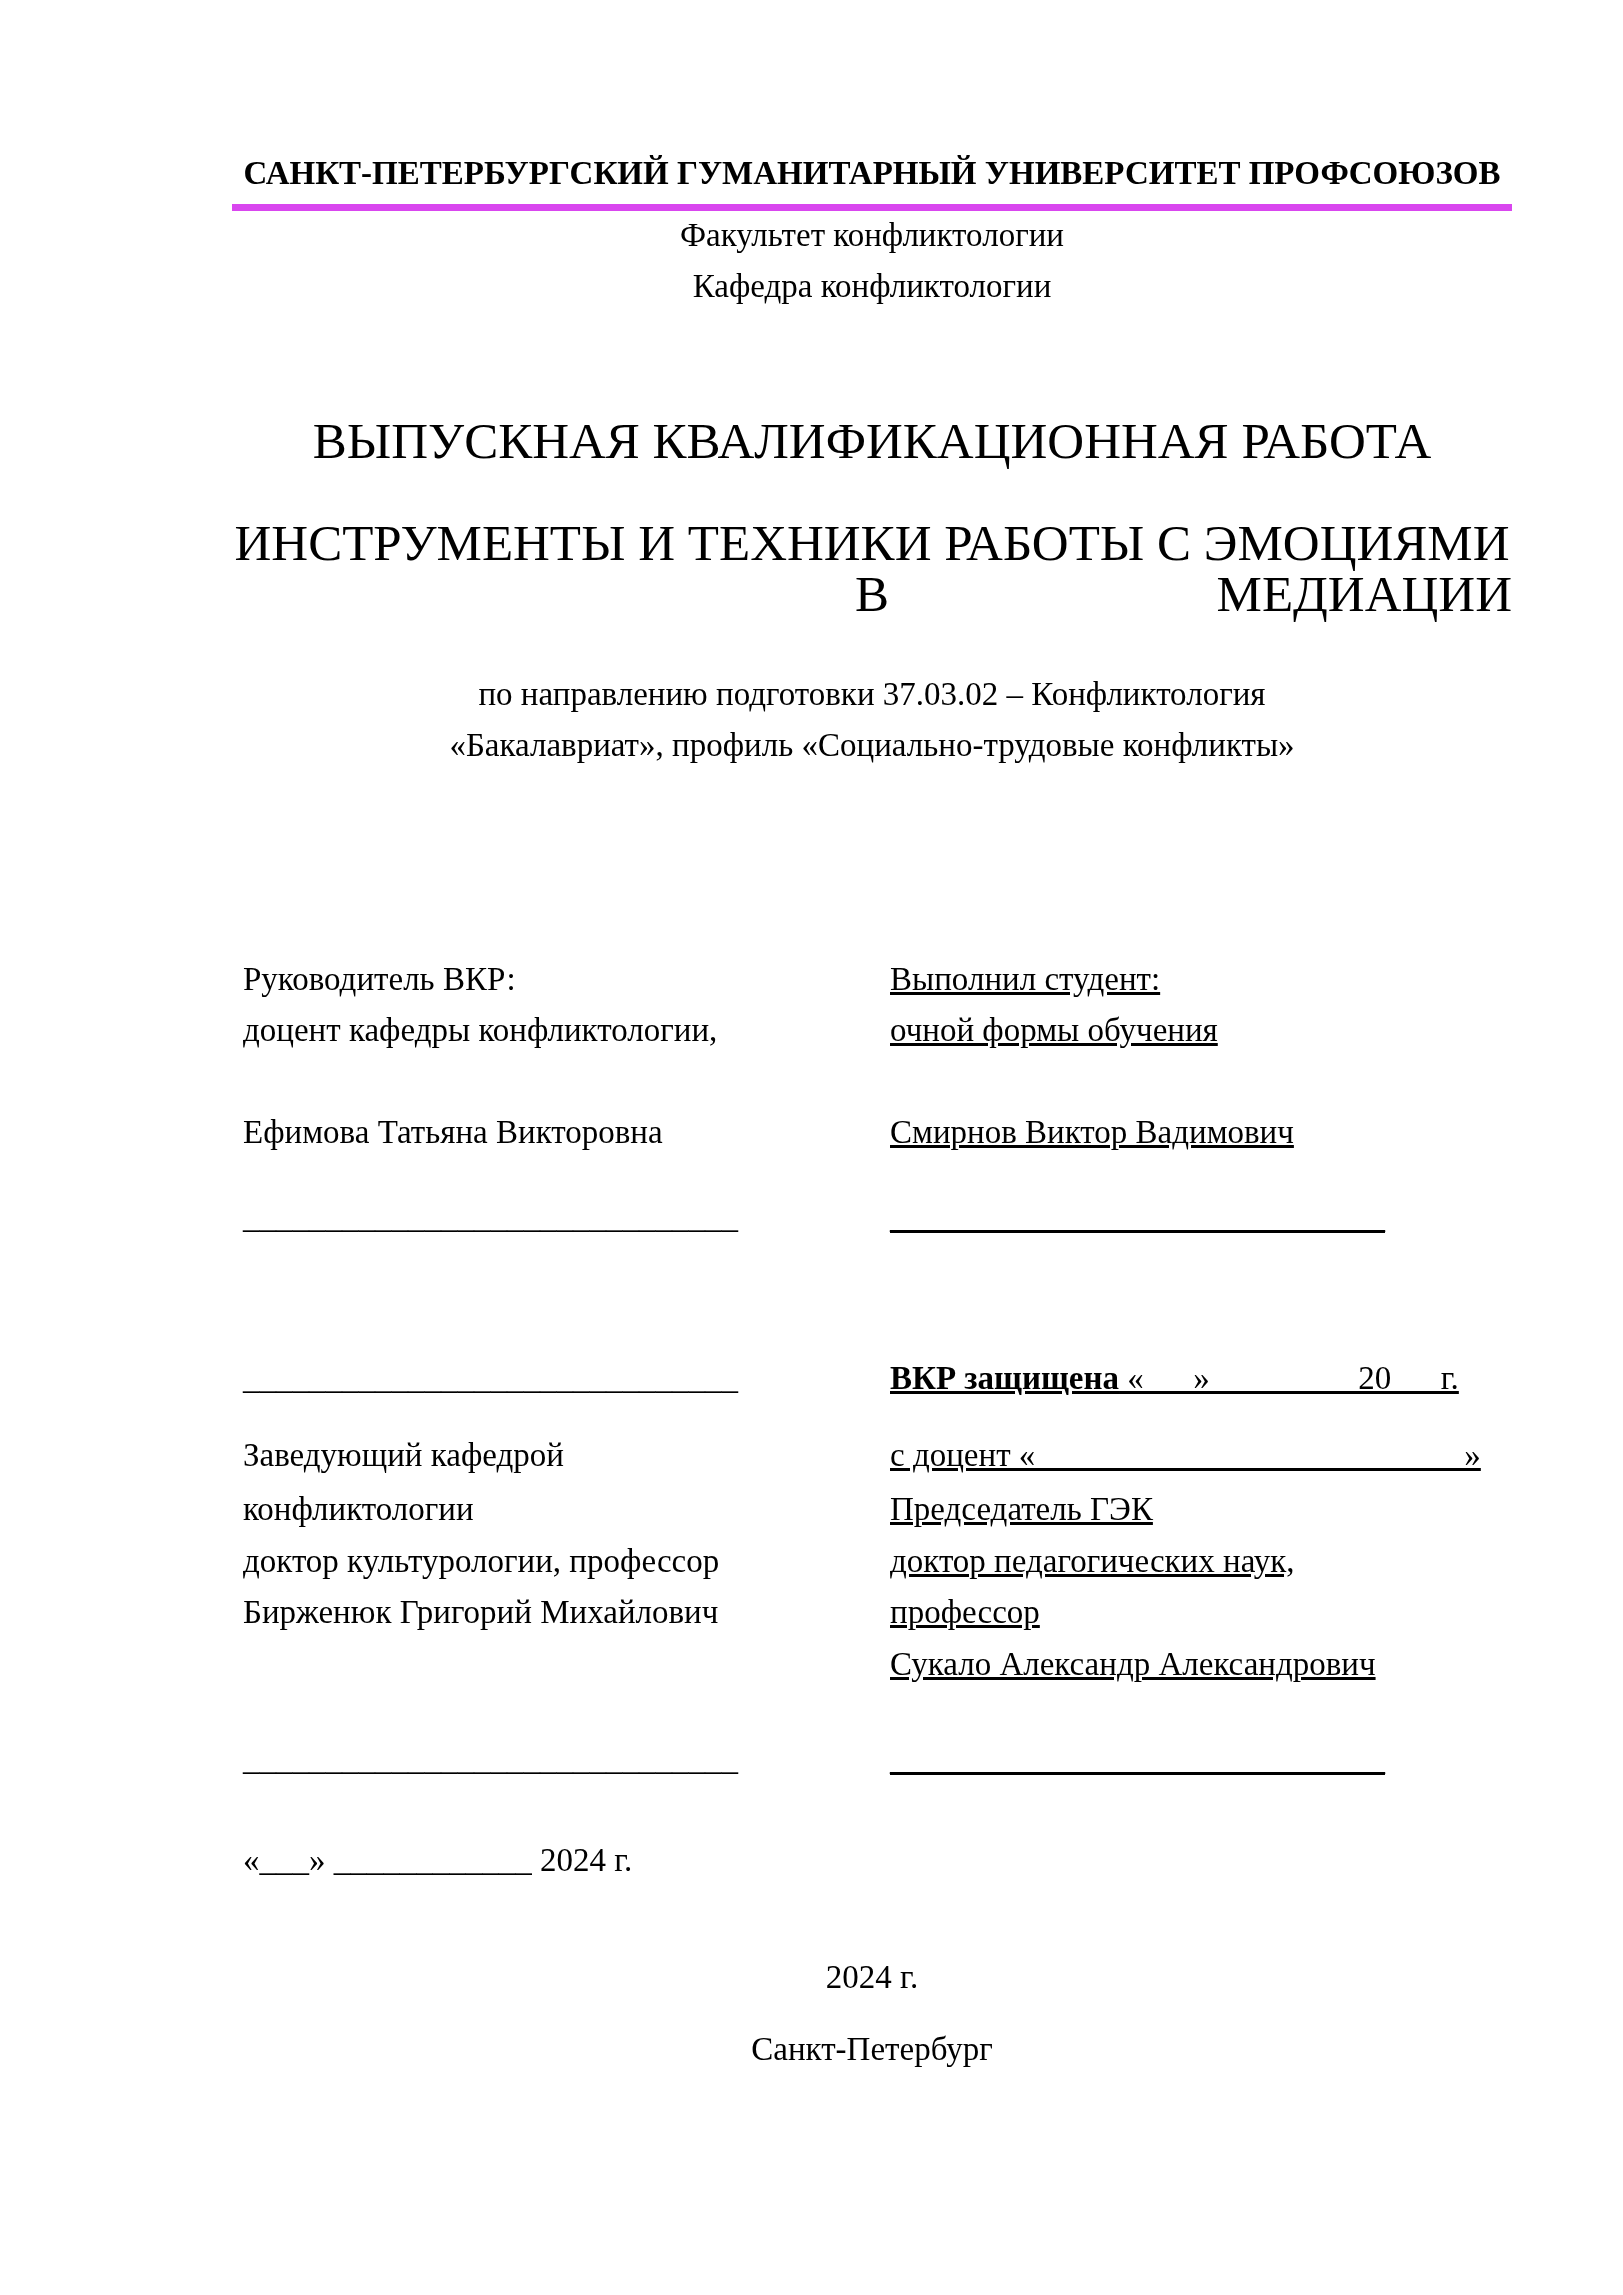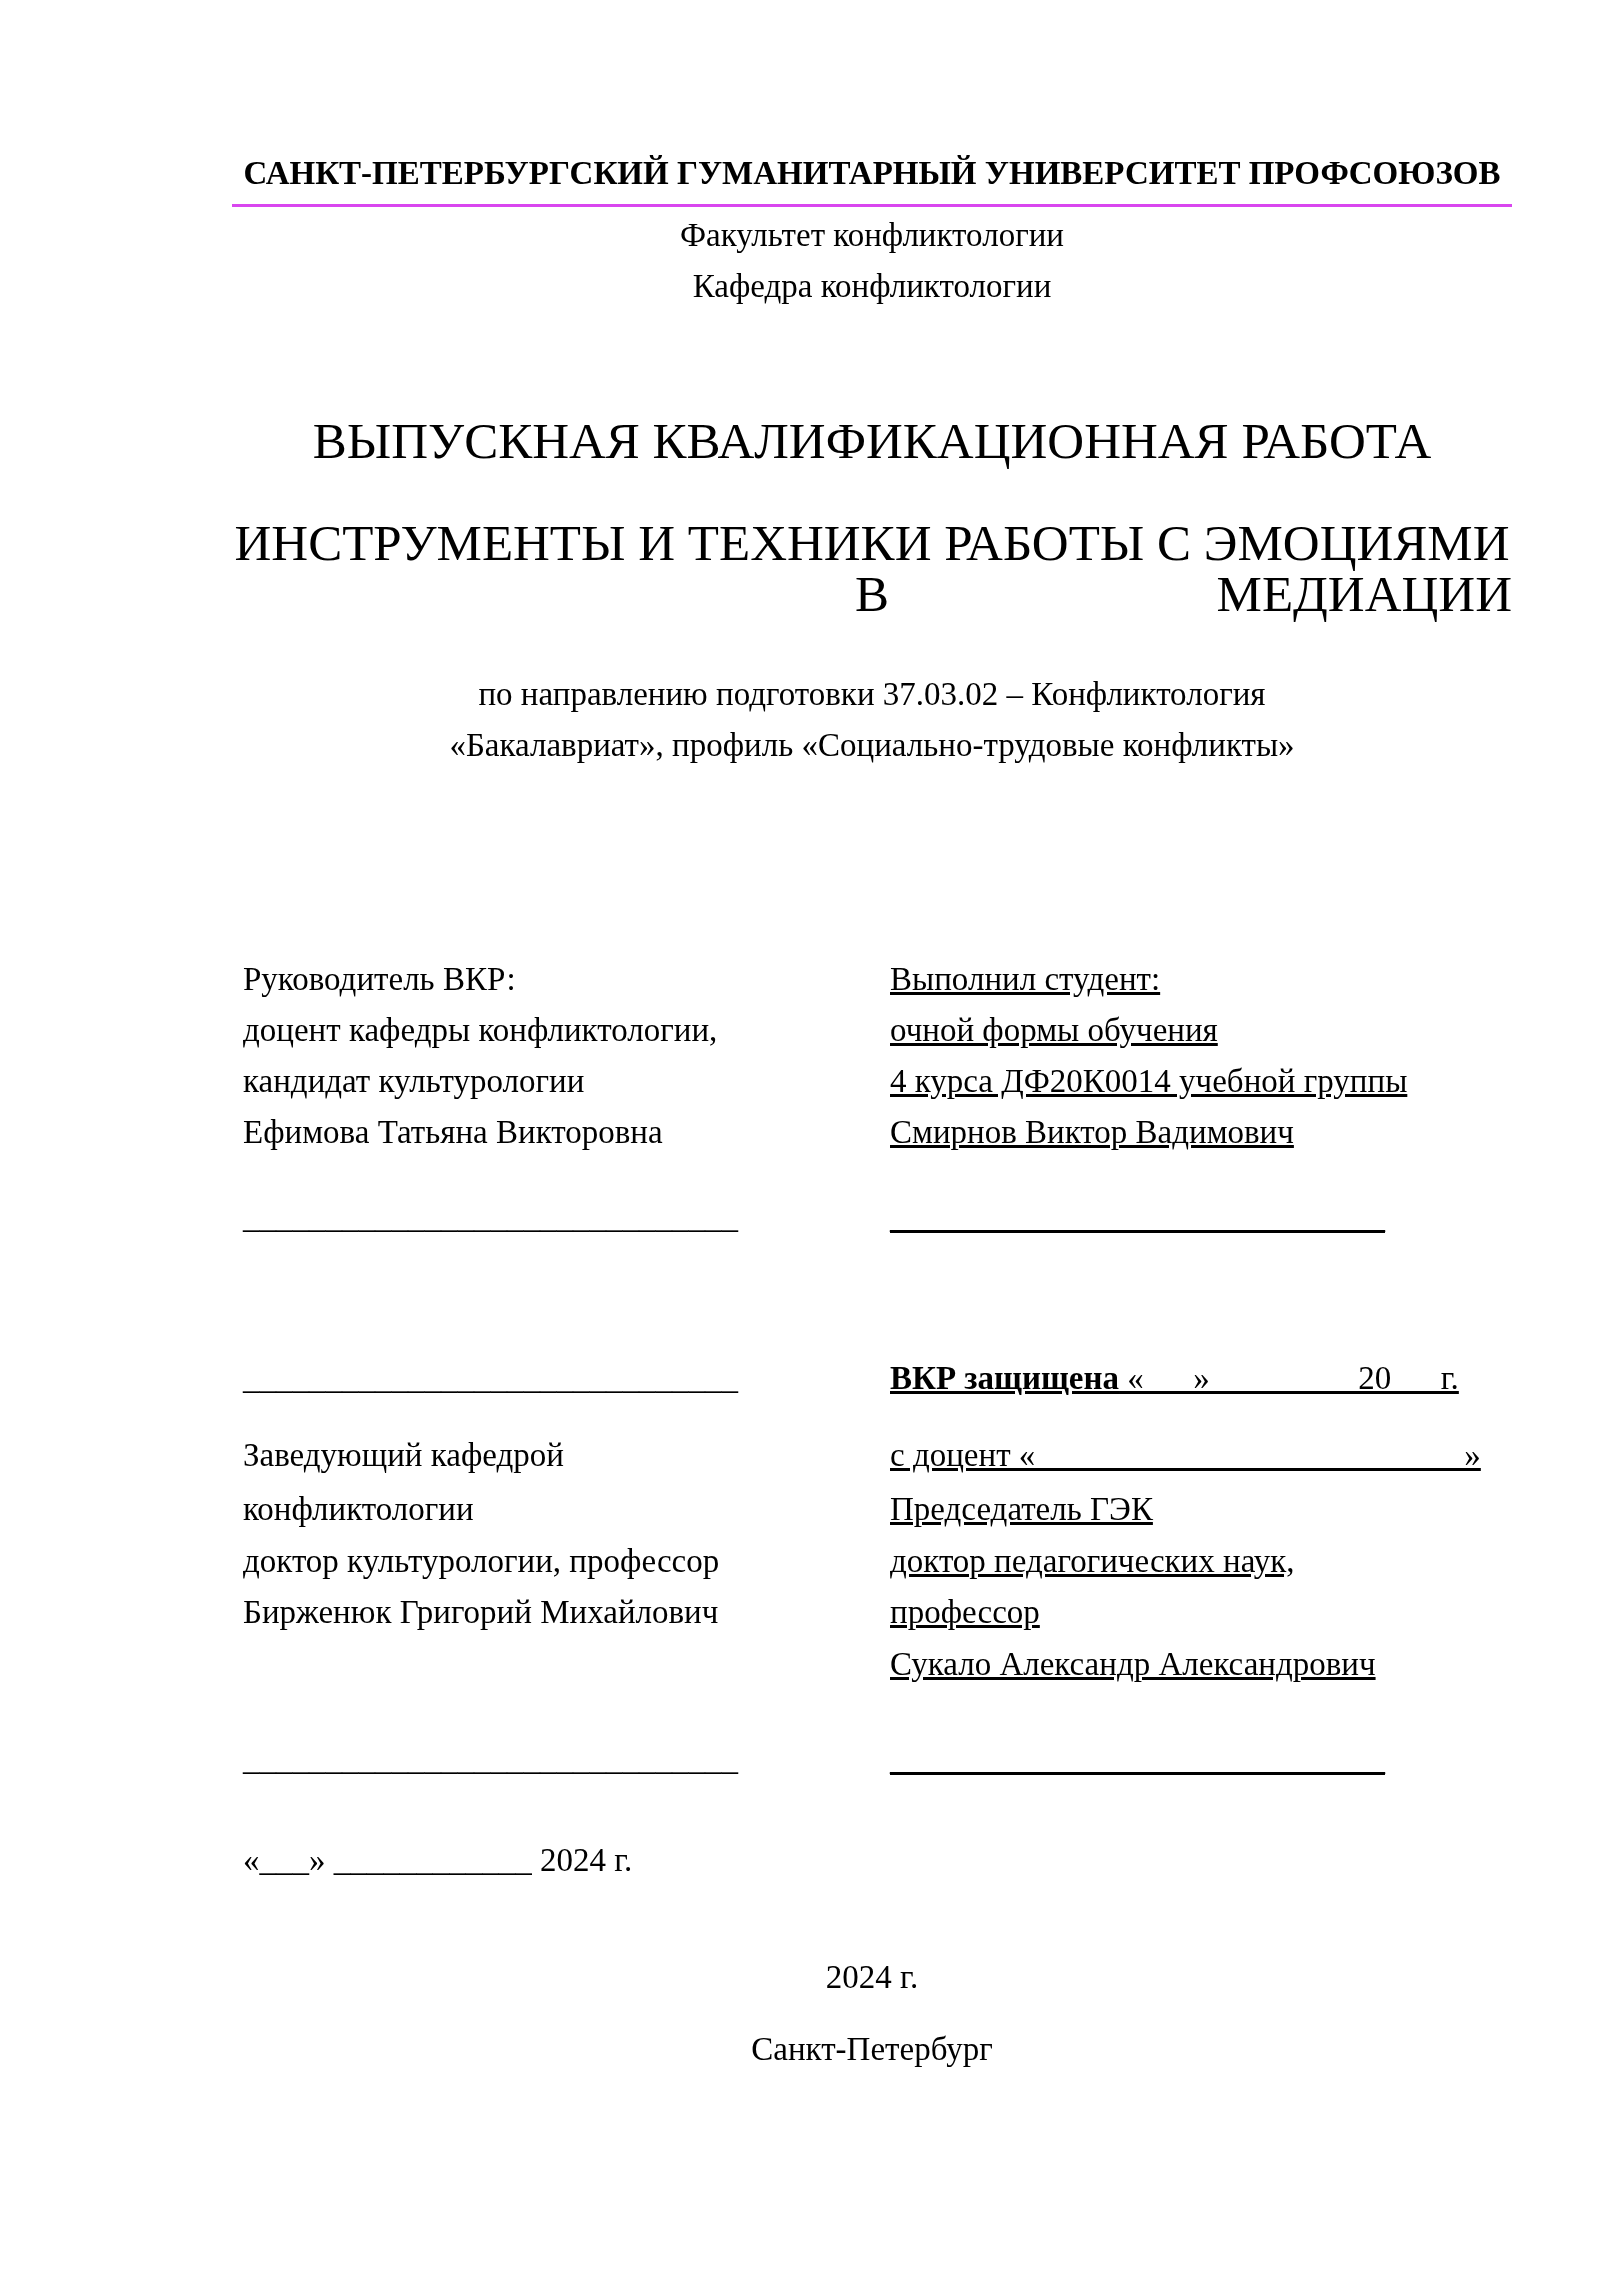--- a/index.html
+++ b/index.html
@@ -19,21 +19,21 @@
   .band{left:232px;width:1280px;}
   .center{text-align:center;}
   .right{text-align:center;}
   .bold{font-weight:bold;}
   .title{font-size:51px;font-weight:normal;}
   .univ{
     font-weight:bold;
     text-align:center;
     line-height:44px;
     padding-bottom:9.4px;
-    border-bottom:3px solid #d946ef;
+    border-bottom:7px solid #d946ef;
   }
   
   .row{position:absolute;left:243px;width:1264px;height:51px;white-space:nowrap;}
   .rcell{position:absolute;left:647px;top:0;white-space:nowrap;text-decoration:underline;}
   .lcell{position:absolute;left:0;top:0;white-space:nowrap;}
 </style>
 </head>
 <body>
 
 <div class="page">
@@ -57,24 +57,20 @@
   <div class="row" style="top:954px;">
     <span class="lcell">Руководитель ВКР:</span>
     <span class="rcell">Выполнил студент:</span>
   </div>
 
   <div class="row" style="top:1005px;">
     <span class="lcell">доцент кафедры конфликтологии,</span>
     <span class="rcell">очной формы обучения</span>
   </div>
 
-  <div class="row" style="top:1056px;">
-    <span class="lcell">кандидат культурологии</span>
-    <span class="rcell">4 курса ДФ20К0014 учебной группы</span>
-  </div>
 
   <div class="row" style="top:1107px;">
     <span class="lcell">Ефимова Татьяна Викторовна</span>
     <span class="rcell">Смирнов Виктор Вадимович</span>
   </div>
 
   <div class="row" style="top:1192px;">
     <span class="lcell">______________________________</span>
     <span class="rcell">______________________________</span>
   </div>

